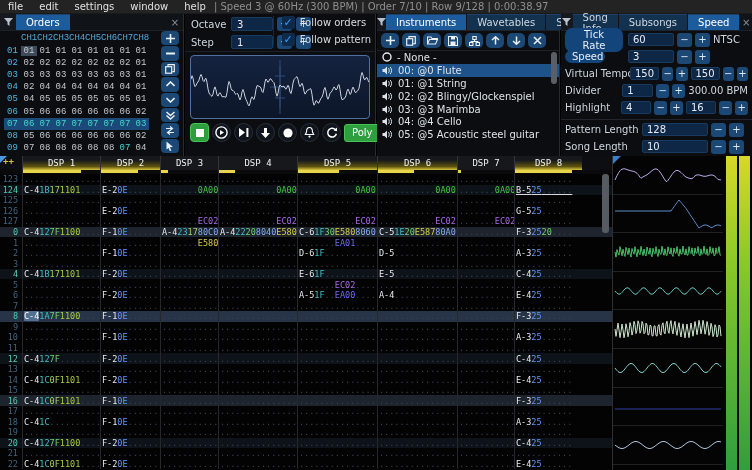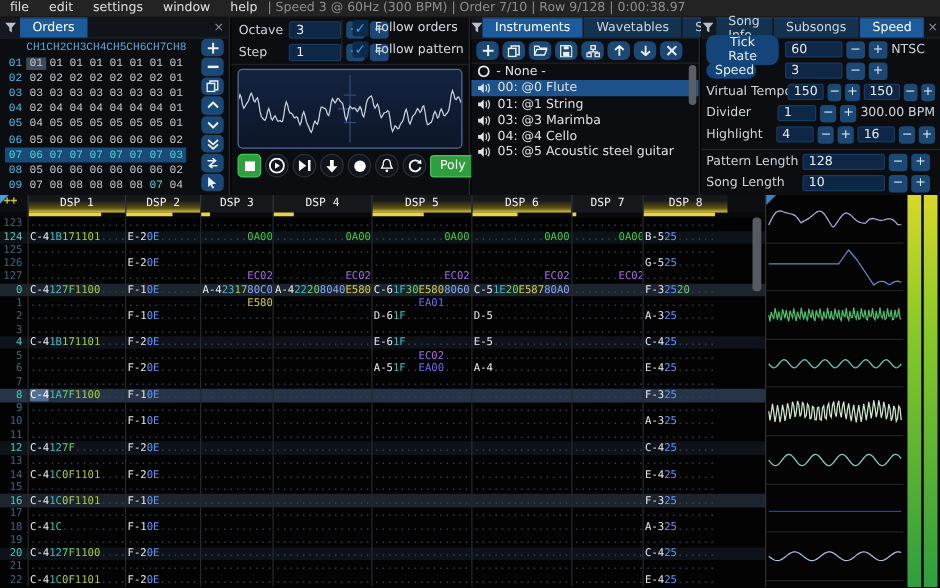--- a/index.html
+++ b/index.html
@@ -461,20 +461,27 @@
                 <path d="M0.5 3 h2 l2.5 -2.5 v8 l-2.5 -2.5 h-2 z" fill="#dde2e8"></path>
                 <path d="M6.5 2.2 c1 1 1 3.6 0 4.6 M8.2 1 c1.8 1.8 1.8 5.2 0 7" fill="none" stroke="#dde2e8" stroke-width="1"></path>
               </svg>
               <span>01: @1 String</span>
             </div>
             <div class="ins-row">
               <svg width="11" height="9">
                 <path d="M0.5 3 h2 l2.5 -2.5 v8 l-2.5 -2.5 h-2 z" fill="#dde2e8"></path>
                 <path d="M6.5 2.2 c1 1 1 3.6 0 4.6 M8.2 1 c1.8 1.8 1.8 5.2 0 7" fill="none" stroke="#dde2e8" stroke-width="1"></path>
               </svg>
+              <span>02: @2 Blingy/Glockenspiel</span>
+            </div>
+            <div class="ins-row">
+              <svg width="11" height="9">
+                <path d="M0.5 3 h2 l2.5 -2.5 v8 l-2.5 -2.5 h-2 z" fill="#dde2e8"></path>
+                <path d="M6.5 2.2 c1 1 1 3.6 0 4.6 M8.2 1 c1.8 1.8 1.8 5.2 0 7" fill="none" stroke="#dde2e8" stroke-width="1"></path>
+              </svg>
               <span>03: @3 Marimba</span>
             </div>
             <div class="ins-row">
               <svg width="11" height="9">
                 <path d="M0.5 3 h2 l2.5 -2.5 v8 l-2.5 -2.5 h-2 z" fill="#dde2e8"></path>
                 <path d="M6.5 2.2 c1 1 1 3.6 0 4.6 M8.2 1 c1.8 1.8 1.8 5.2 0 7" fill="none" stroke="#dde2e8" stroke-width="1"></path>
               </svg>
               <span>04: @4 Cello</span>
             </div>
             <div class="ins-row">
@@ -698,21 +705,21 @@
               <span class="seg" style="color: rgb(57, 66, 79);">..</span>
               <span class="seg" style="color: rgb(57, 66, 79);">....</span>
               <span class="seg" style="color: rgb(68, 197, 68);">0A00</span>
             </span>
             <span class="pcell" style="width: 57px;">
               <span class="seg" style="color: rgb(57, 66, 79);">...</span>
               <span class="seg" style="color: rgb(57, 66, 79);">..</span>
               <span class="seg" style="color: rgb(57, 66, 79);">..</span>
               <span class="seg" style="color: rgb(68, 197, 68);">0A00</span>
             </span>
-            <span class="pcell" style="width: 68px;">
+            <span class="pcell" style="width: 68px; text-decoration: underline;">
               <span class="seg" style="color: rgb(232, 233, 235);">B-5</span>
               <span class="seg" style="color: rgb(96, 150, 255);">25</span>
               <span class="seg" style="color: rgb(57, 66, 79);">..</span>
               <span class="seg" style="color: rgb(57, 66, 79);">....</span>
             </span>
           </div>
           <div class="prow">
             <span class="rnum">125</span>
             <span class="pcell" style="width: 78px;">
               <span class="seg" style="color: rgb(57, 66, 79);">...</span>

